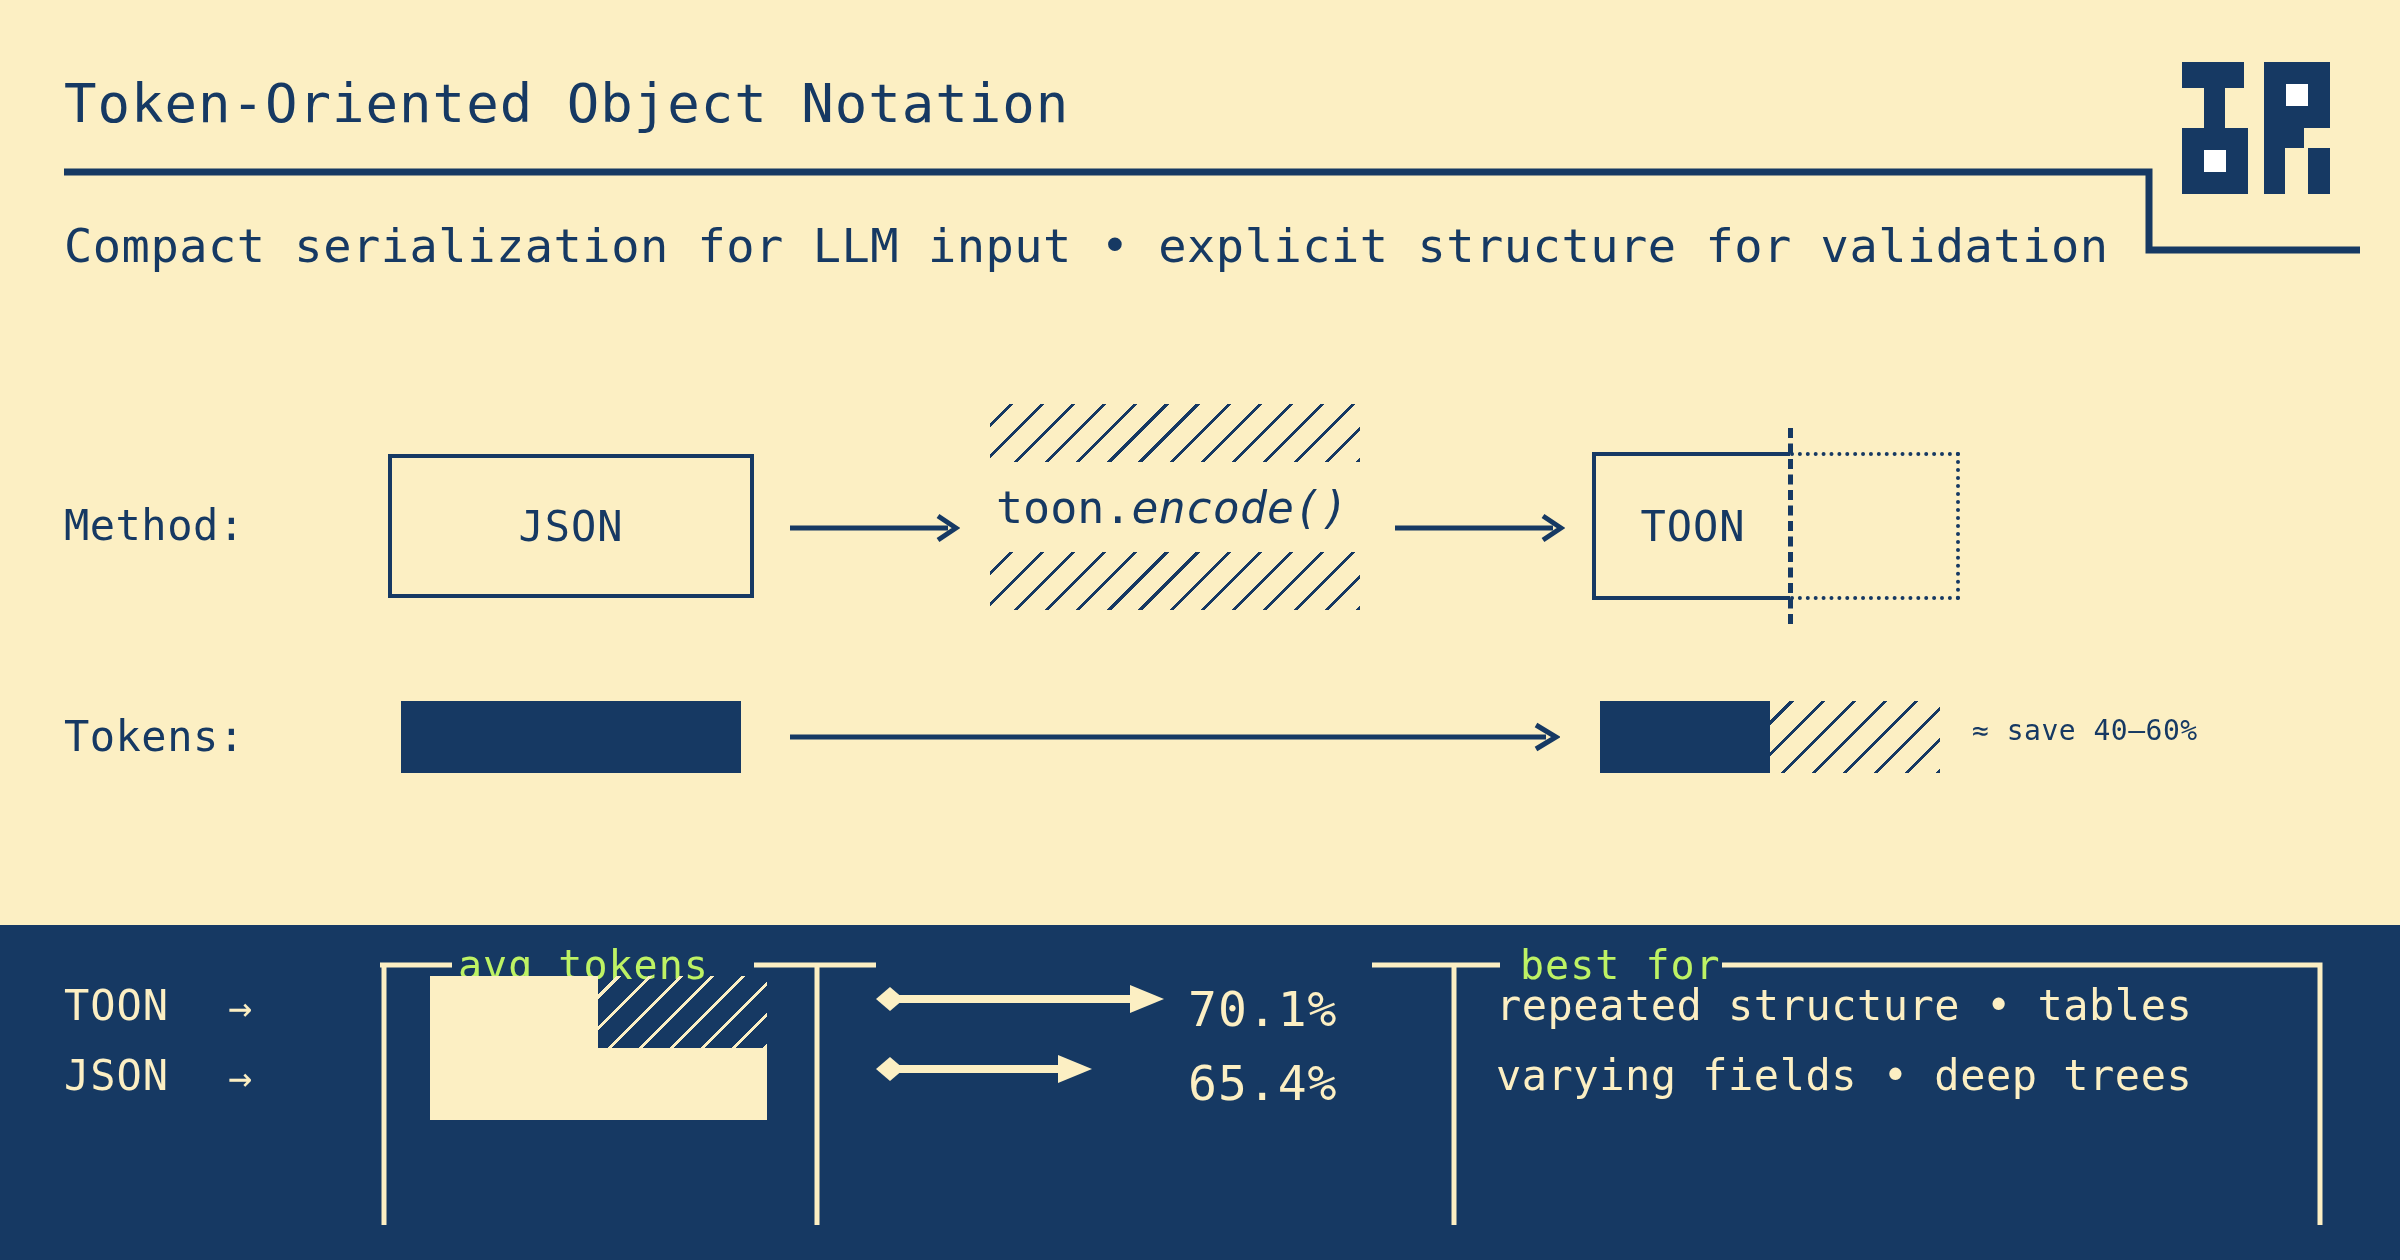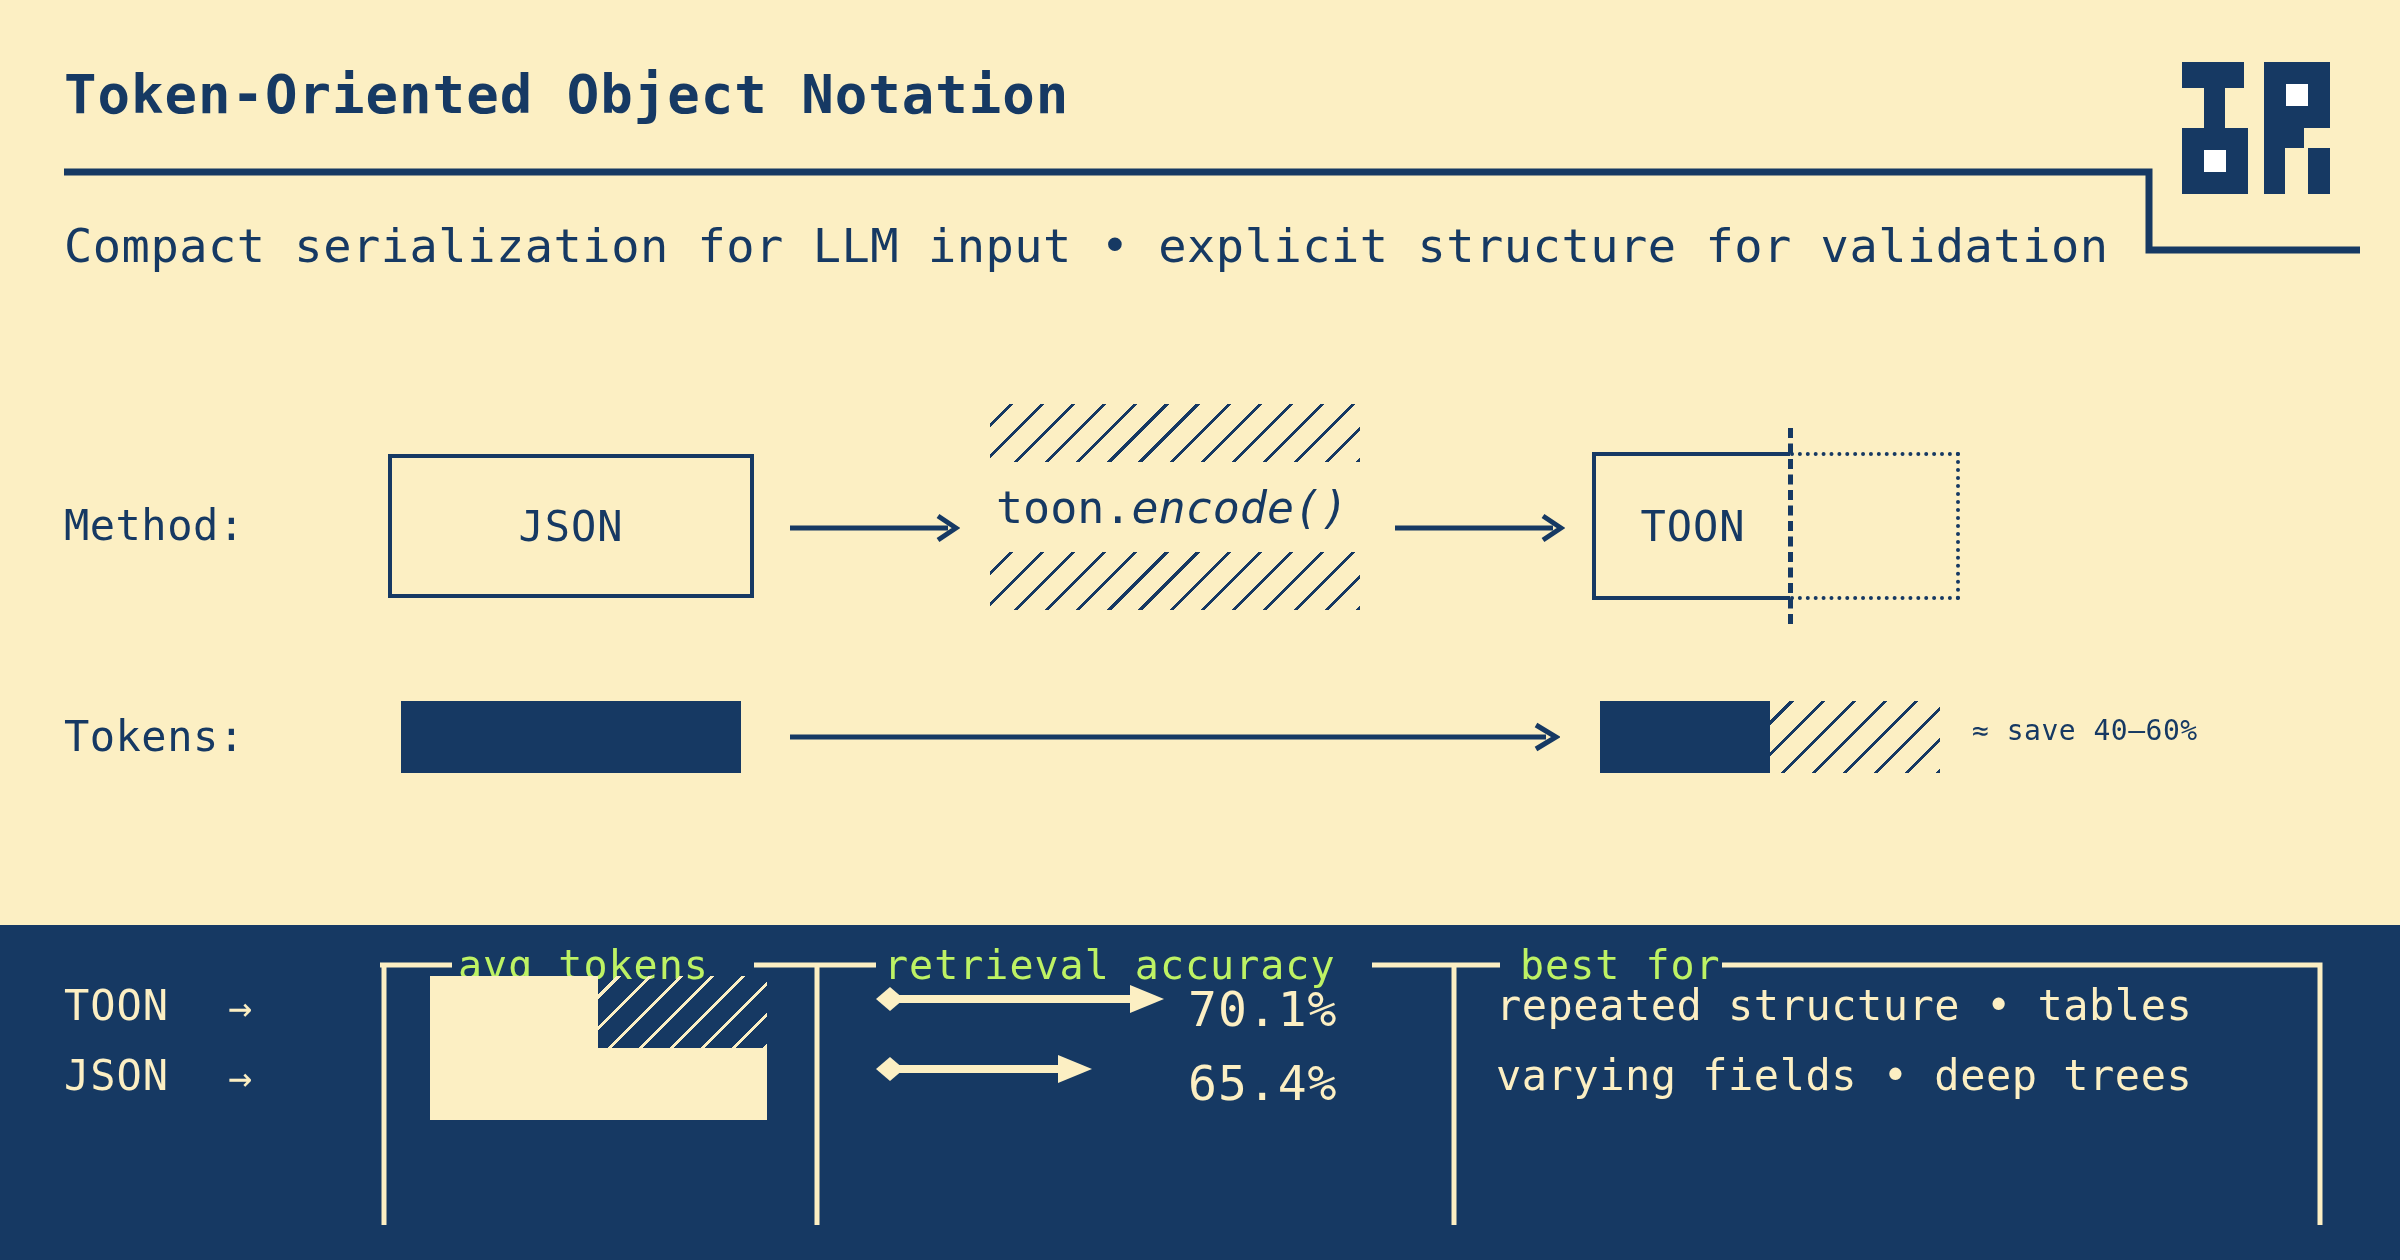--- a/index.html
+++ b/index.html
@@ -14,23 +14,23 @@
     background: #FCEFC3;
     overflow: hidden;
     font-family: "DejaVu Sans Mono", "Liberation Mono", monospace;
     color: #163963;
   }
 
   
   #page-title {
     position: absolute;
     left: 64px;
-    top: 68px;
+    top: 77px;
     font-size: 54px;
-    font-weight: bold;
+    font-weight: normal;
     letter-spacing: 1px;
     white-space: nowrap;
     line-height: 1;
   }
   #subtitle {
     position: absolute;
     left: 64px;
     top: 222px;
     font-size: 47px;
     letter-spacing: 0.5px;
@@ -436,21 +436,20 @@
       <div id="avgbar-toon-fill"></div>
       <div id="avgbar-toon-hatch"></div>
     </div>
     <div id="avgbar-json"></div>
 
     <svg class="frame-svg" style="left:820px; width:640px;" viewBox="0 0 640 335" preserveAspectRatio="none">
       <path d="M0,40 L56,40" fill="none" stroke="#FCEFC3" stroke-width="5"></path>
       <path d="M552,40 L640,40" fill="none" stroke="#FCEFC3" stroke-width="5"></path>
       <path d="M634,40 L634,300" fill="none" stroke="#FCEFC3" stroke-width="5"></path>
     </svg>
-    <div class="frame-title" style="left:884px; top:20px;">retrieval accuracy</div>
 
     <svg class="acc-arrow" id="acc-arrow-toon" viewBox="0 0 288 40" preserveAspectRatio="none">
       <polygon points="0,20 14,8 28,20 14,32" fill="#FCEFC3"></polygon>
       <line x1="20" y1="20" x2="258" y2="20" stroke="#FCEFC3" stroke-width="8"></line>
       <polygon points="254,6 288,20 254,34" fill="#FCEFC3"></polygon>
     </svg>
     <div class="acc-value" id="acc-value-toon">70.1%</div>
 
     <svg class="acc-arrow" id="acc-arrow-json" viewBox="0 0 216 40" preserveAspectRatio="none">
       <polygon points="0,20 14,8 28,20 14,32" fill="#FCEFC3"></polygon>

